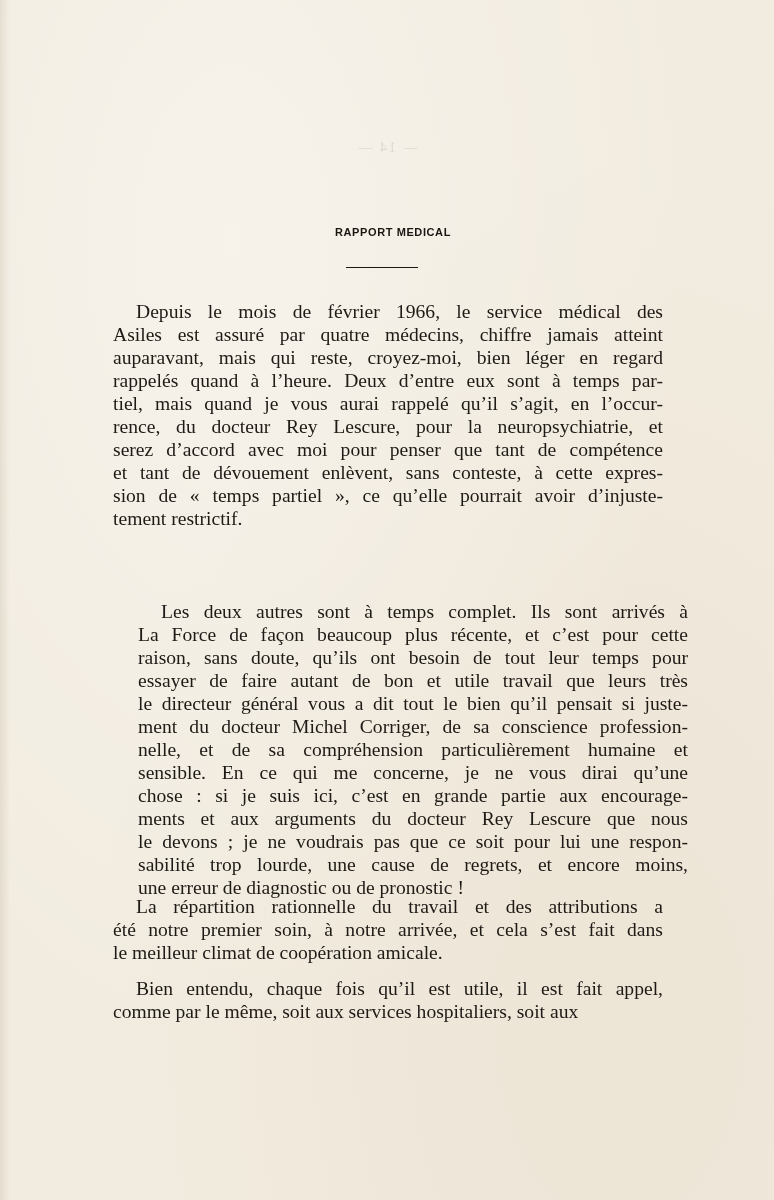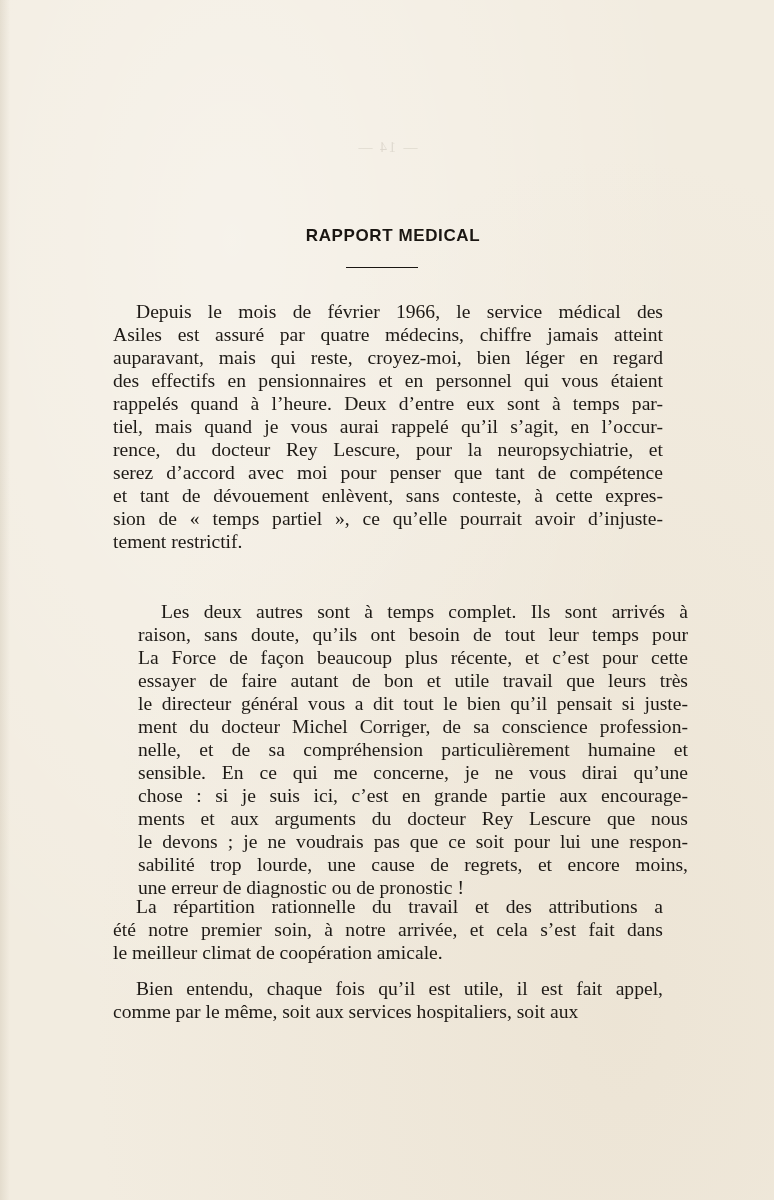--- a/index.html
+++ b/index.html
@@ -39,21 +39,21 @@
       transform: scaleX(-1);
       letter-spacing: 2px;
     }
     .title {
       position: absolute;
       left: 0; width: 774px;
       top: 226px;
       text-align: center;
       font-family: "Liberation Sans", "DejaVu Sans", sans-serif;
       font-weight: bold;
-      font-size: 17px;
+      font-size: 11px;
       letter-spacing: 0.6px;
       color: #1a1612;
       padding-left: 12px;
       box-sizing: border-box;
     }
     .title-rule {
       position: absolute;
       left: 346px;
       top: 267px;
       width: 72px;
@@ -97,33 +97,32 @@
   <div class="page-number-bleed">— 14 —</div>
 
   <div class="title">RAPPORT MEDICAL</div>
   <div class="title-rule"></div>
 
   <div class="body-text">
     <div class="p1">
         <span class="line indent">Depuis le mois de février 1966, le service médical des</span>
         <span class="line">Asiles est assuré par quatre médecins, chiffre jamais atteint</span>
         <span class="line">auparavant, mais qui reste, croyez-moi, bien léger en regard</span>
-        <span class="line">des effectifs en pensionnaires et en personnel qui vous étaient</span>
         <span class="line">rappelés quand à l’heure. Deux d’entre eux sont à temps par-</span>
         <span class="line">tiel, mais quand je vous aurai rappelé qu’il s’agit, en l’occur-</span>
         <span class="line">rence, du docteur Rey Lescure, pour la neuropsychiatrie, et</span>
         <span class="line">serez d’accord avec moi pour penser que tant de compétence</span>
         <span class="line">et tant de dévouement enlèvent, sans conteste, à cette expres-</span>
         <span class="line">sion de « temps partiel », ce qu’elle pourrait avoir d’injuste-</span>
         <span class="line last">tement restrictif.</span>
       </div>
     <div class="p2">
         <span class="line indent">Les deux autres sont à temps complet. Ils sont arrivés à</span>
+        <span class="line">La Force de façon beaucoup plus récente, et c’est pour cette</span>
         <span class="line">raison, sans doute, qu’ils ont besoin de tout leur temps pour</span>
-        <span class="line">La Force de façon beaucoup plus récente, et c’est pour cette</span>
         <span class="line">essayer de faire autant de bon et utile travail que leurs très</span>
         <span class="line">le directeur général vous a dit tout le bien qu’il pensait si juste-</span>
         <span class="line">ment du docteur Michel Corriger, de sa conscience profession-</span>
         <span class="line">nelle, et de sa compréhension particulièrement humaine et</span>
         <span class="line">sensible. En ce qui me concerne, je ne vous dirai qu’une</span>
         <span class="line">chose : si je suis ici, c’est en grande partie aux encourage-</span>
         <span class="line">ments et aux arguments du docteur Rey Lescure que nous</span>
         <span class="line">le devons ; je ne voudrais pas que ce soit pour lui une respon-</span>
         <span class="line">sabilité trop lourde, une cause de regrets, et encore moins,</span>
         <span class="line last">une erreur de diagnostic ou de pronostic !</span>

